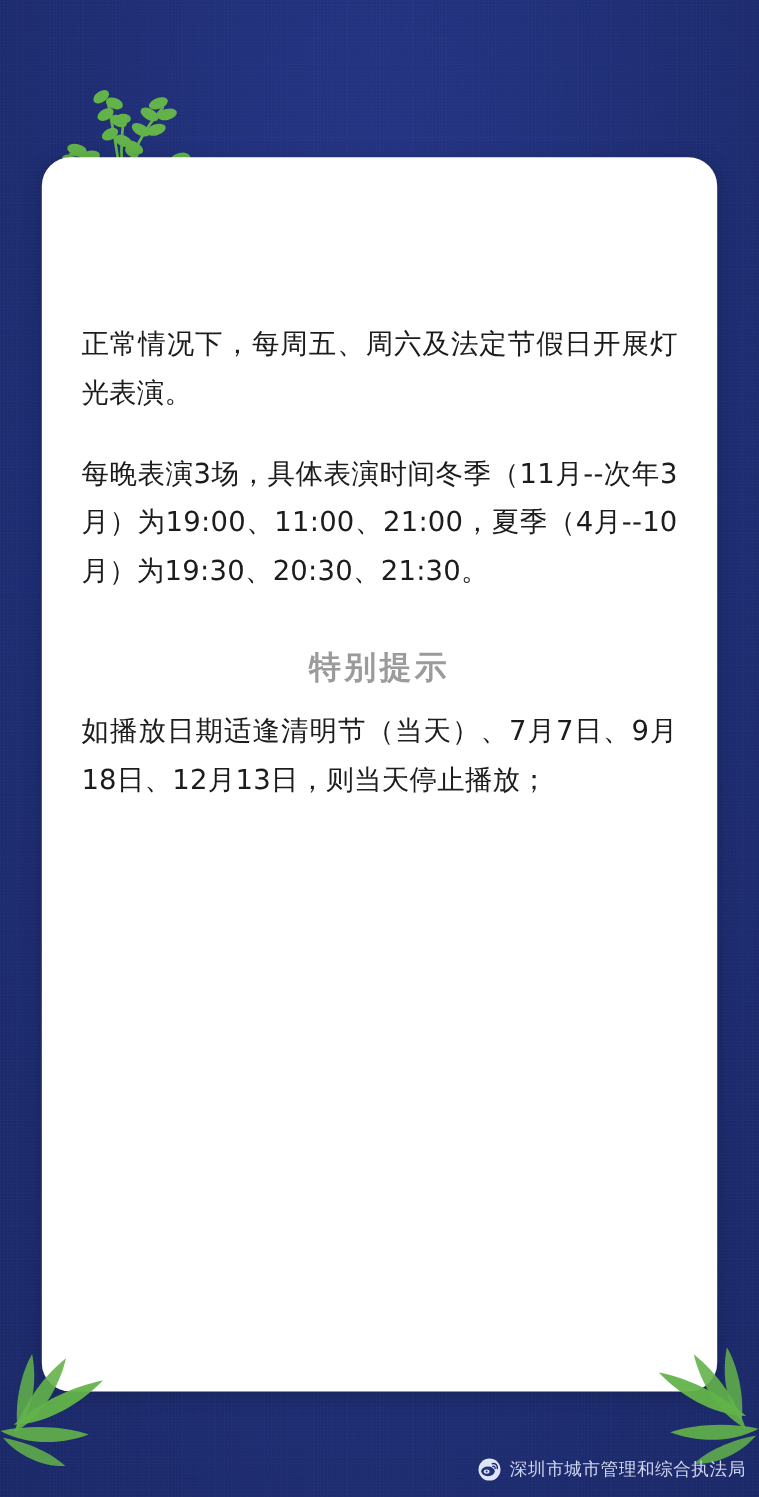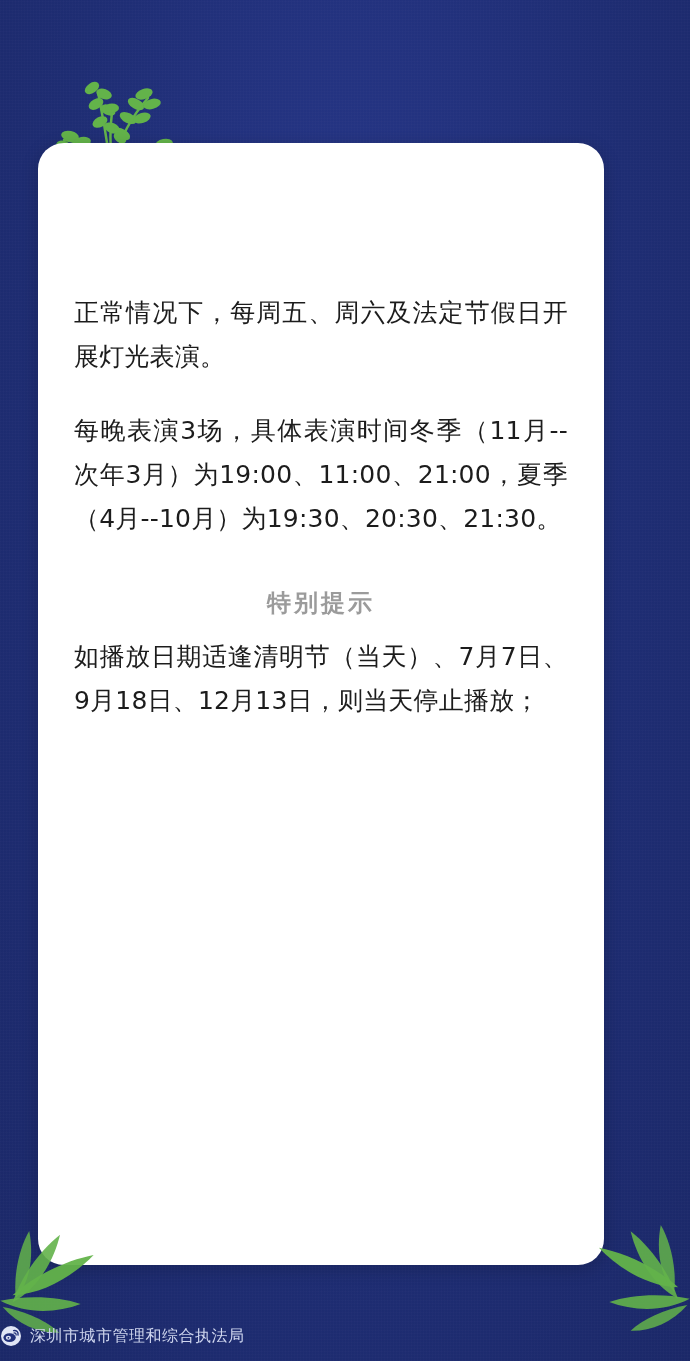--- a/index.html
+++ b/index.html
@@ -23,21 +23,21 @@
       repeating-linear-gradient(0deg, rgba(255,255,255,0.012) 0px, rgba(255,255,255,0.012) 1px, rgba(0,0,0,0) 1px, rgba(0,0,0,0) 3px),
       repeating-linear-gradient(90deg, rgba(255,255,255,0.012) 0px, rgba(255,255,255,0.012) 1px, rgba(0,0,0,0) 1px, rgba(0,0,0,0) 3px),
       radial-gradient(ellipse at 50% 30%, #27378a 0%, #1e2d73 60%, #1b2868 100%);
     pointer-events: none;
   }
 
   .card {
     position: absolute;
     left: 38px;
     top: 143px;
-    width: 566px;
+    width: 614px;
     height: 1122px;
     background: #ffffff;
     border-radius: 26px;
     box-shadow: 0 4px 18px rgba(0,0,0,0.18);
   }
 
   .card-inner {
     position: absolute;
     left: 36px;
     right: 36px;
@@ -50,21 +50,21 @@
     line-height: 44px;
     color: #1c1c1c;
     letter-spacing: 0.2px;
     margin: 0 0 30px 0;
     text-align: justify;
   }
   .para:last-child { margin-bottom: 0; }
 
   .section-title {
     font-family: "DejaVu Sans", "Liberation Sans", sans-serif;
-    font-size: 24px;
+    font-size: 29px;
     font-weight: bold;
     color: #9b9b9b;
     text-align: center;
     letter-spacing: 3px;
     margin: 46px 0 16px 0;
   }
 
   .gap-small { margin-bottom: 34px; }
 
   
@@ -93,21 +93,21 @@
   }
 
   
   .footer {
     position: absolute;
     left: 0;
     right: 12px;
     bottom: 14px;
     display: flex;
     align-items: center;
-    justify-content: flex-start;
+    justify-content: flex-end;
     gap: 8px;
   }
   .weibo-icon {
     width: 22px;
     height: 22px;
     display: block;
   }
   .footer-text {
     font-family: "DejaVu Sans", "Liberation Sans", sans-serif;
     font-size: 16px;

